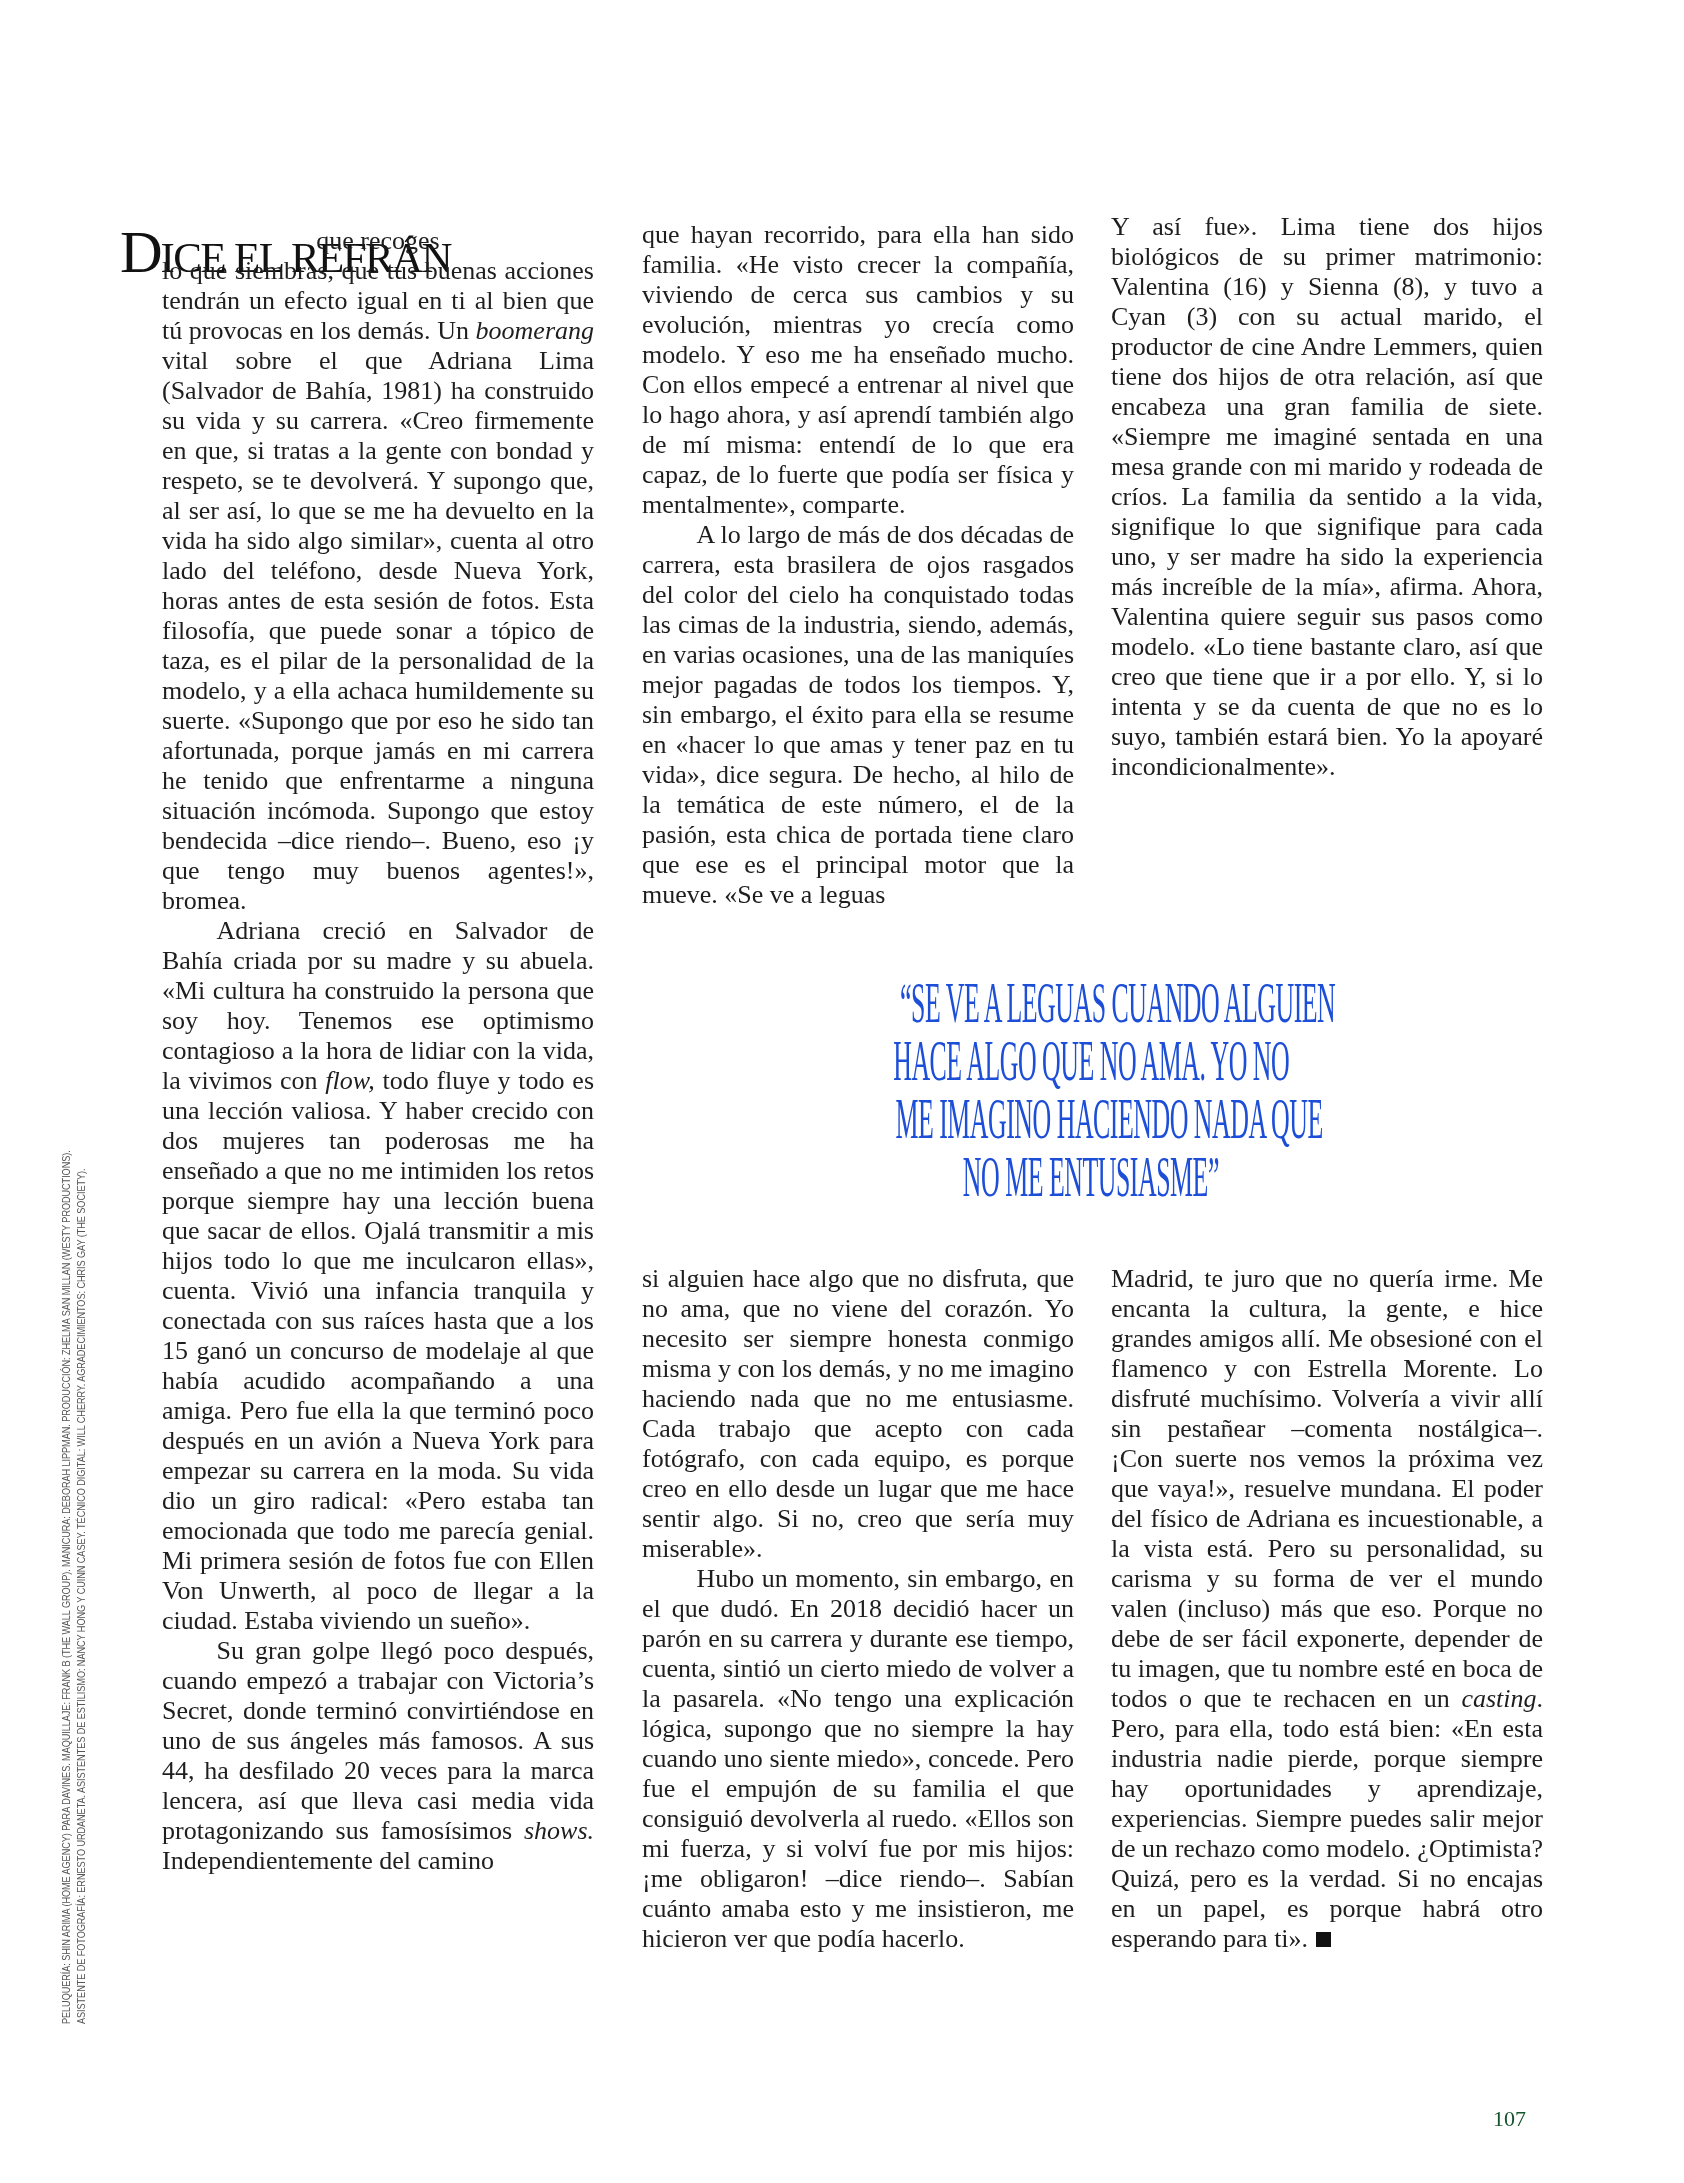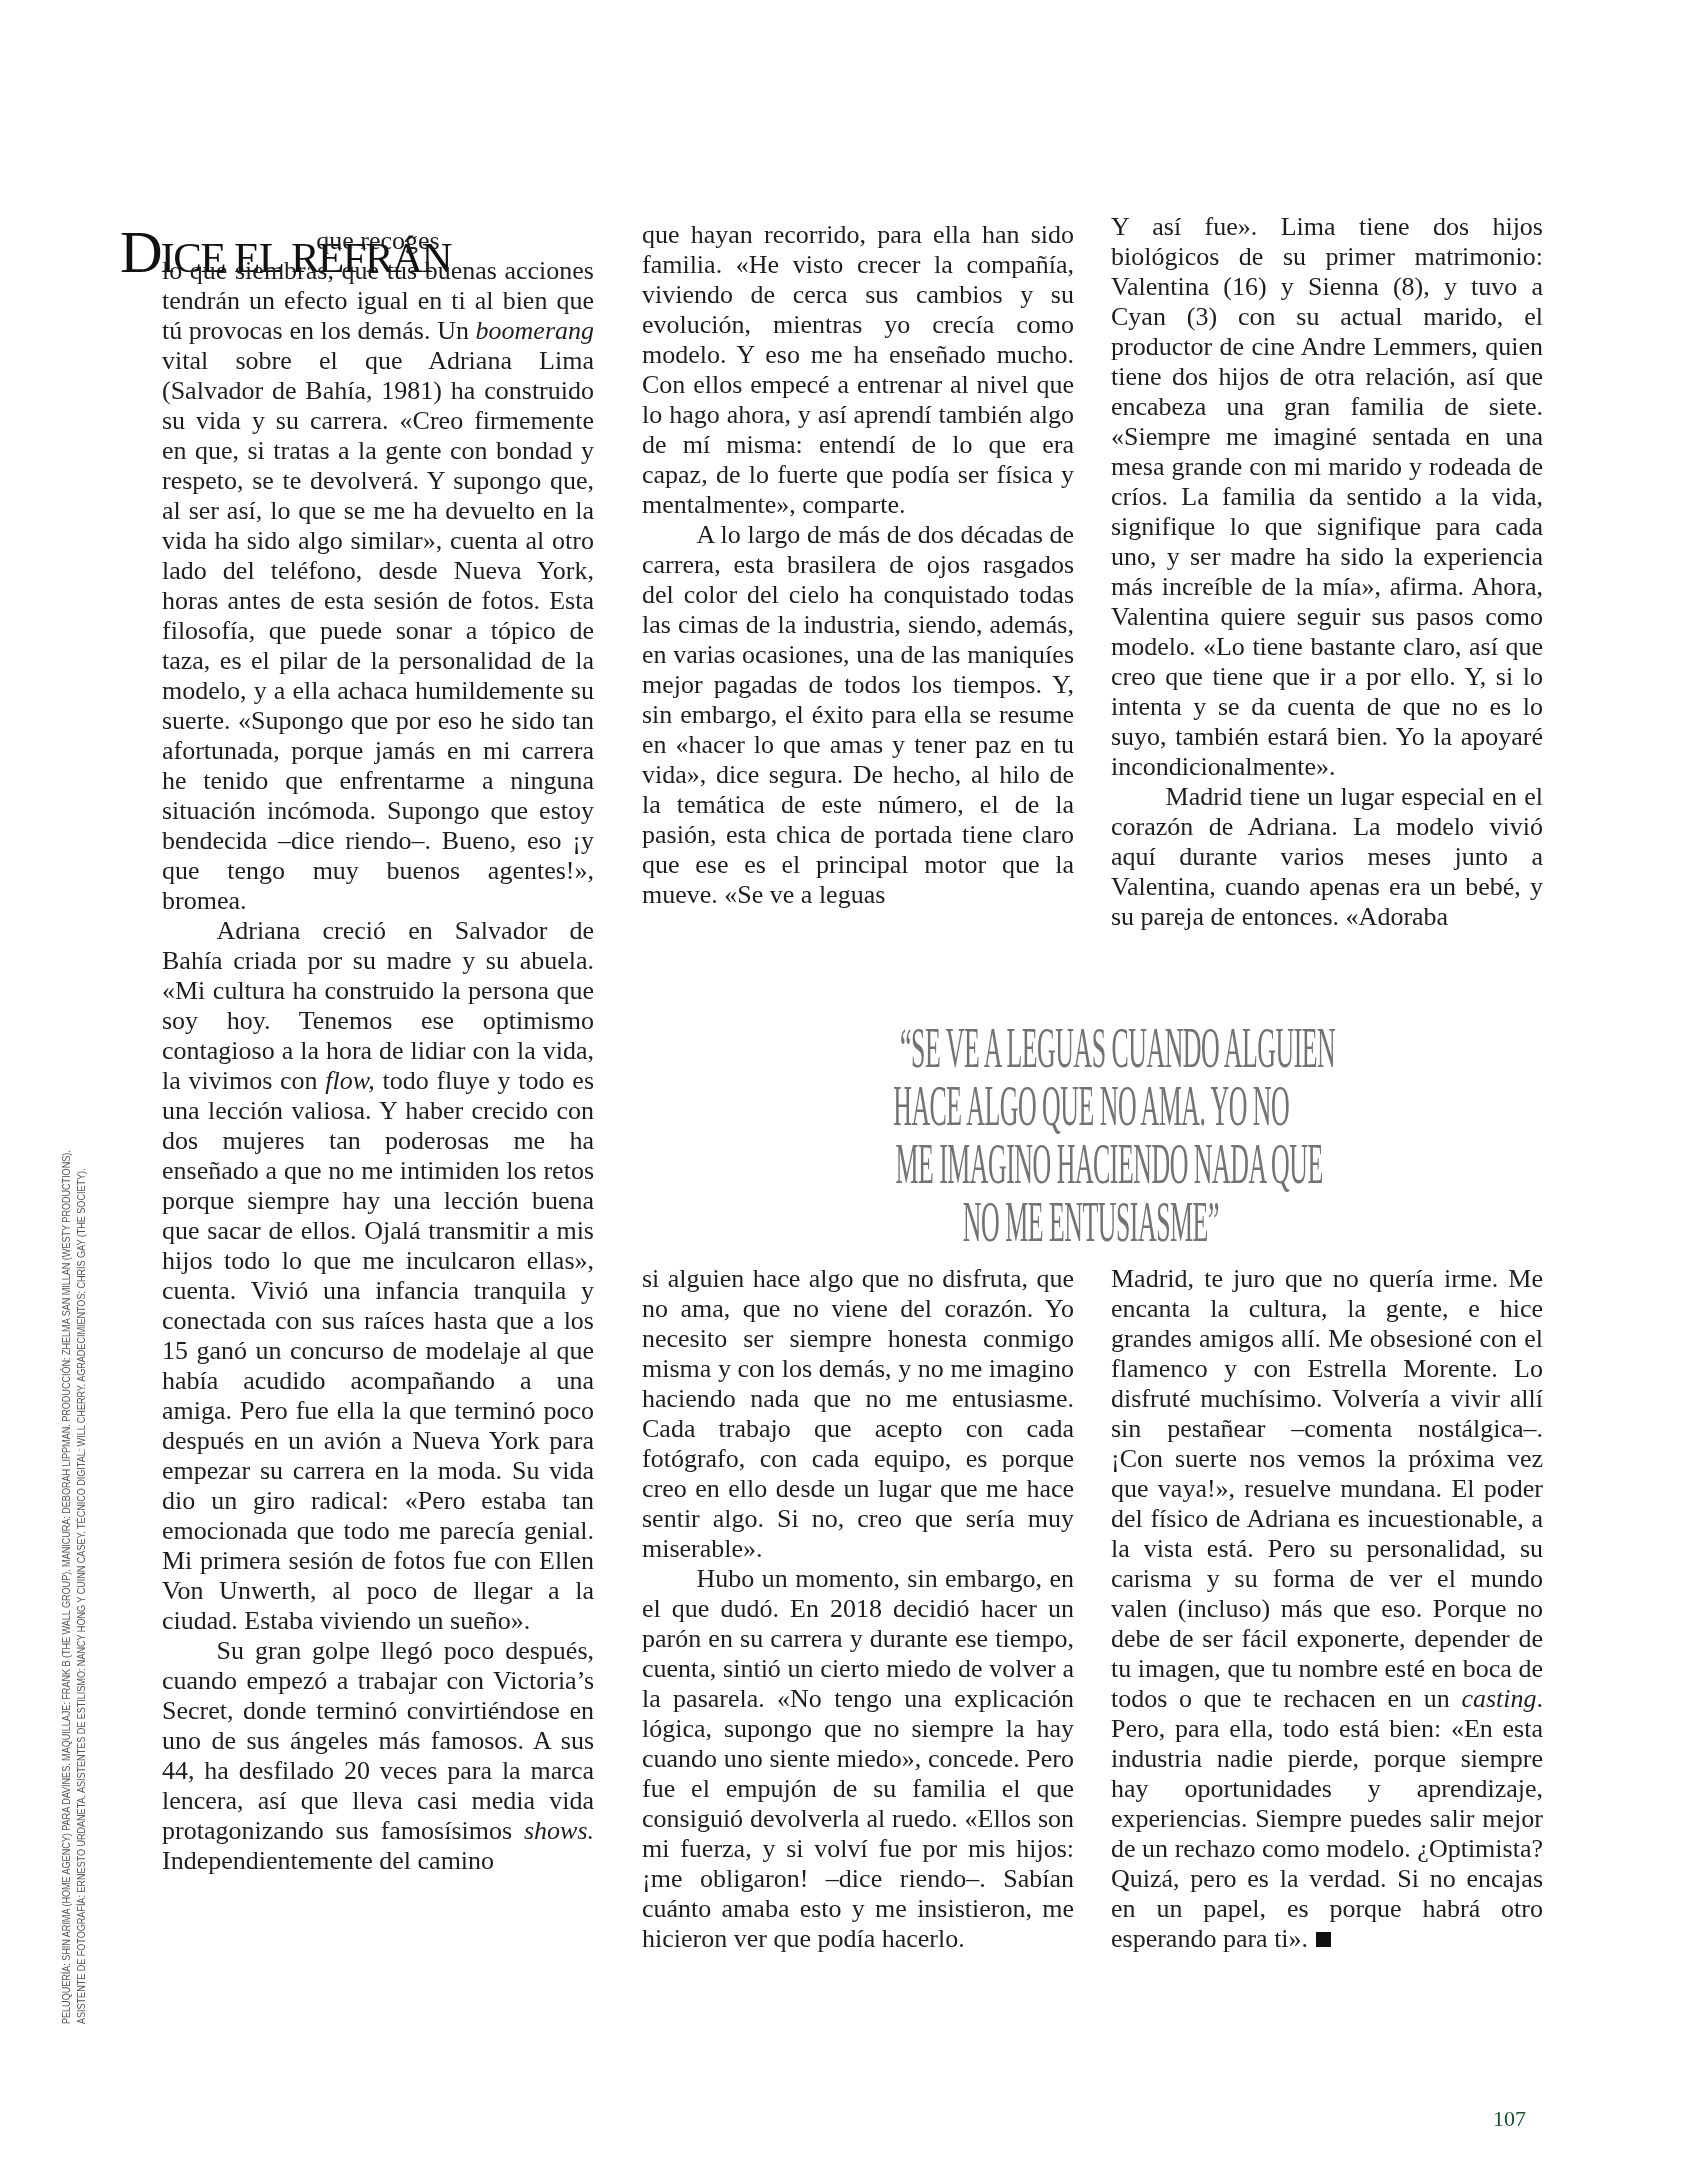--- a/index.html
+++ b/index.html
@@ -38,23 +38,23 @@
   .dropin {
     position: absolute; left: 120px; top: 218px;
     font-family: "Liberation Serif", "DejaVu Serif", serif;
     font-weight: normal; color: #111;
     white-space: nowrap;
   }
   .dropin .big { font-size: 59px; letter-spacing: -2.2px; }
   .dropin .sc { font-size: 43px; letter-spacing: -1.6px; }
   .lead-first { display: block; text-align: center; }
   .pullquote {
-    position: absolute; left: 647px; top: 1019px; width: 888px;
+    position: absolute; left: 647px; top: 974px; width: 888px;
     text-align: center;
-    color: #737373;
+    color: #1d4ed8;
     font-family: "Liberation Serif", "DejaVu Serif", serif;
     font-size: 56px; line-height: 58px;
     letter-spacing: -1.1px;
   }
   .pullquote span { display: inline-block; transform: scaleX(0.68); transform-origin: 50% 50%; white-space: nowrap; }
   .pq-line { display: block; height: 58px; }
   .end-mark {
     display: inline-block; width: 15.4px; height: 15.4px; background: #111;
     margin-left: 7.7px; vertical-align: baseline;
   }
@@ -83,21 +83,20 @@
   <p class="indent"><span>Su gran golpe llegó poco después, cuando empezó a trabajar con Victoria’s Secret, donde terminó convirtiéndose en uno de sus ángeles más famosos. A sus 44, ha desfilado 20 veces para la marca lencera, así que lleva casi media vida protagonizando sus famosísimos </span><i>shows.</i><span> Independientemente del camino</span></p>
 </div>
 
 <div class="col" id="col2">
   <p>que hayan recorrido, para ella han sido familia. «He visto crecer la compañía, viviendo de cerca sus cambios y su evolución, mientras yo crecía como modelo. Y eso me ha enseñado mucho. Con ellos empecé a entrenar al nivel que lo hago ahora, y así aprendí también algo de mí misma: entendí de lo que era capaz, de lo fuerte que podía ser física y mentalmente», comparte.</p>
   <p class="indent">A lo largo de más de dos décadas de carrera, esta brasilera de ojos rasgados del color del cielo ha conquistado todas las cimas de la industria, siendo, además, en varias ocasiones, una de las maniquíes mejor pagadas de todos los tiempos. Y, sin embargo, el éxito para ella se resume en «hacer lo que amas y tener paz en tu vida», dice segura. De hecho, al hilo de la temática de este número, el de la pasión, esta chica de portada tiene claro que ese es el principal motor que la mueve. «Se ve a leguas</p>
 </div>
 
 <div class="col" id="col3">
   <p>Y así fue». Lima tiene dos hijos biológicos de su primer matrimonio: Valentina (16) y Sienna (8), y tuvo a Cyan (3) con su actual marido, el productor de cine Andre Lemmers, quien tiene dos hijos de otra relación, así que encabeza una gran familia de siete. «Siempre me imaginé sentada en una mesa grande con mi marido y rodeada de críos. La familia da sentido a la vida, signifique lo que signifique para cada uno, y ser madre ha sido la experiencia más increíble de la mía», afirma. Ahora, Valentina quiere seguir sus pasos como modelo. «Lo tiene bastante claro, así que creo que tiene que ir a por ello. Y, si lo intenta y se da cuenta de que no es lo suyo, también estará bien. Yo la apoyaré incondicionalmente».</p>
-  <p class="indent">Madrid tiene un lugar especial en el corazón de Adriana. La modelo vivió aquí durante varios meses junto a Valentina, cuando apenas era un bebé, y su pareja de entonces. «Adoraba</p>
 </div>
 
 <div class="pullquote">
   <span class="pq-line"><span>“SE VE A LEGUAS CUANDO ALGUIEN</span></span>
   <span class="pq-line"><span>HACE ALGO QUE NO AMA. YO NO</span></span>
   <span class="pq-line"><span>ME IMAGINO HACIENDO NADA QUE</span></span>
   <span class="pq-line"><span>NO ME ENTUSIASME”</span></span>
 </div>
 
 <div class="col" id="col2b">

